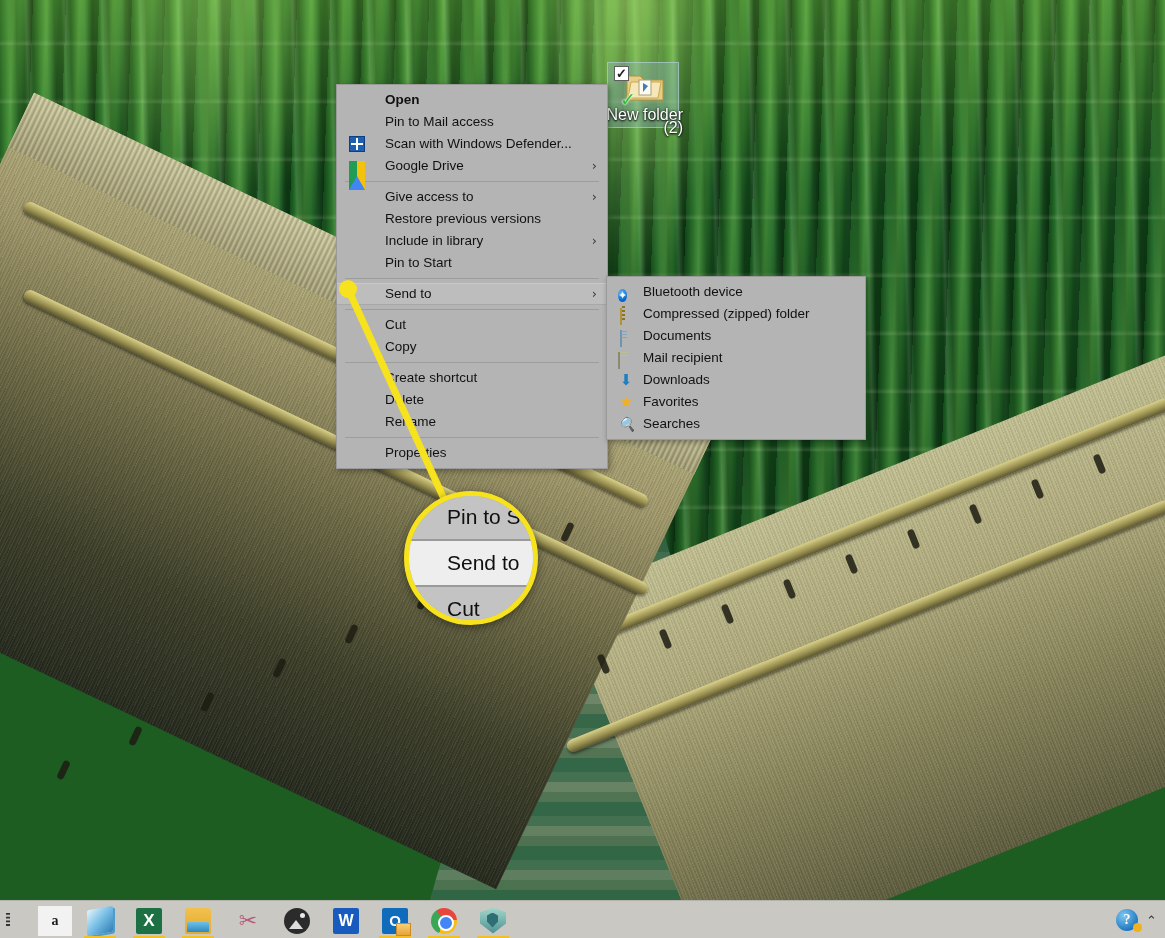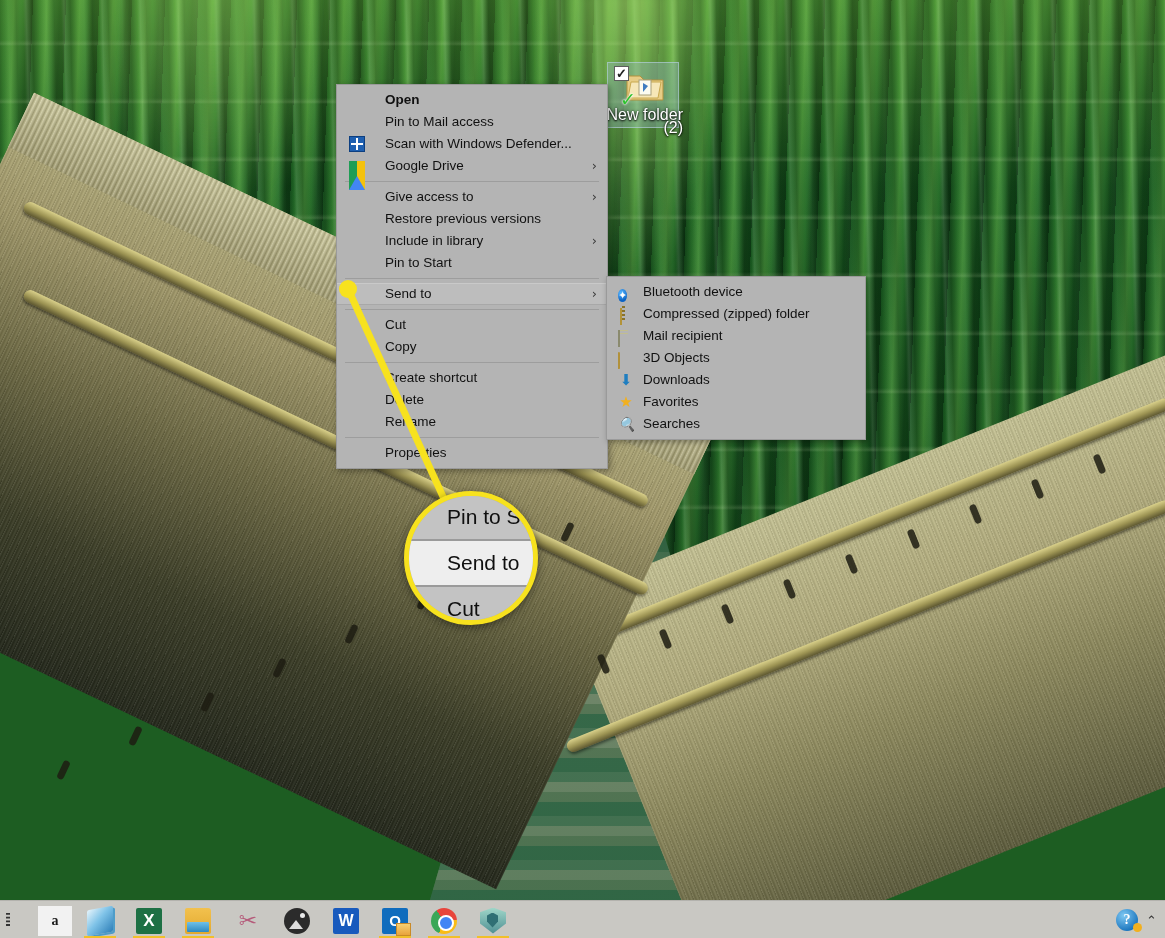--- a/index.html
+++ b/index.html
@@ -517,26 +517,26 @@
 <div id="send-to-submenu">
   <div class="sm-row">
     <span class="sm-ico"><i class="ic-bt">✦</i></span>
     <span>Bluetooth device</span>
   </div>
   <div class="sm-row">
     <span class="sm-ico"><i class="ic-zip"></i></span>
     <span>Compressed (zipped) folder</span>
   </div>
   <div class="sm-row">
+    <span class="sm-ico"><i class="ic-doc"></i></span>
+    <span>Documents</span>
+  </div>
+  <div class="sm-row">
     <span class="sm-ico"><i class="ic-mail"></i></span>
     <span>Mail recipient</span>
-  </div>
-  <div class="sm-row">
-    <span class="sm-ico"><i class="ic-folder"></i></span>
-    <span>3D Objects</span>
   </div>
   <div class="sm-row">
     <span class="sm-ico">
         <i class="ic ic-dl">⬇</i>
       </span>
     <span>Downloads</span>
   </div>
   <div class="sm-row">
     <span class="sm-ico">
         <i class="ic ic-star">★</i>

